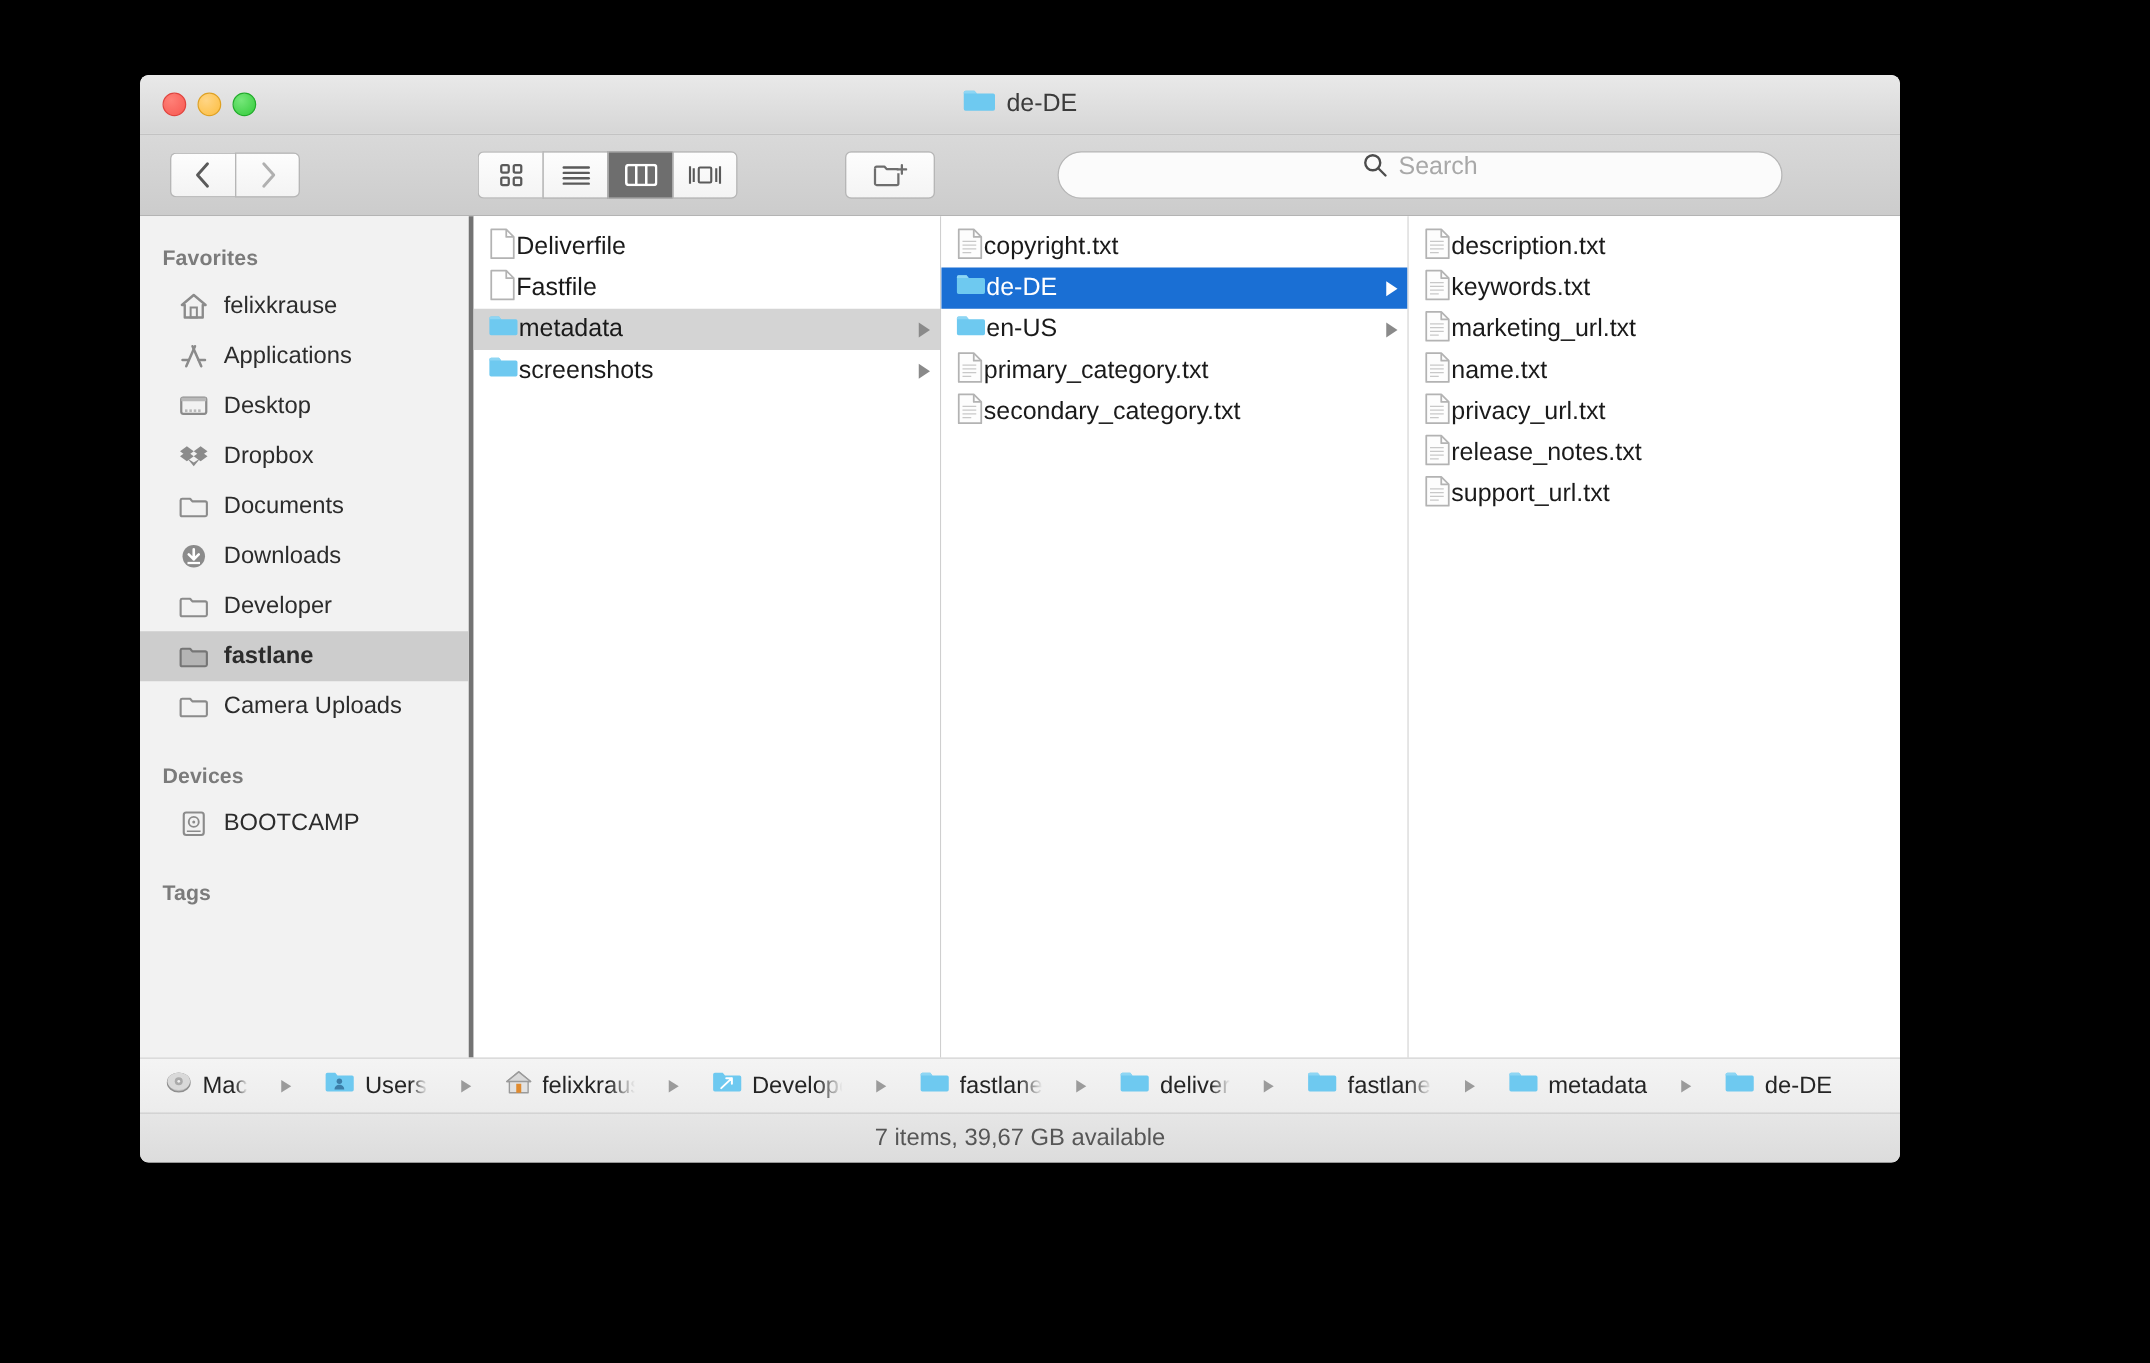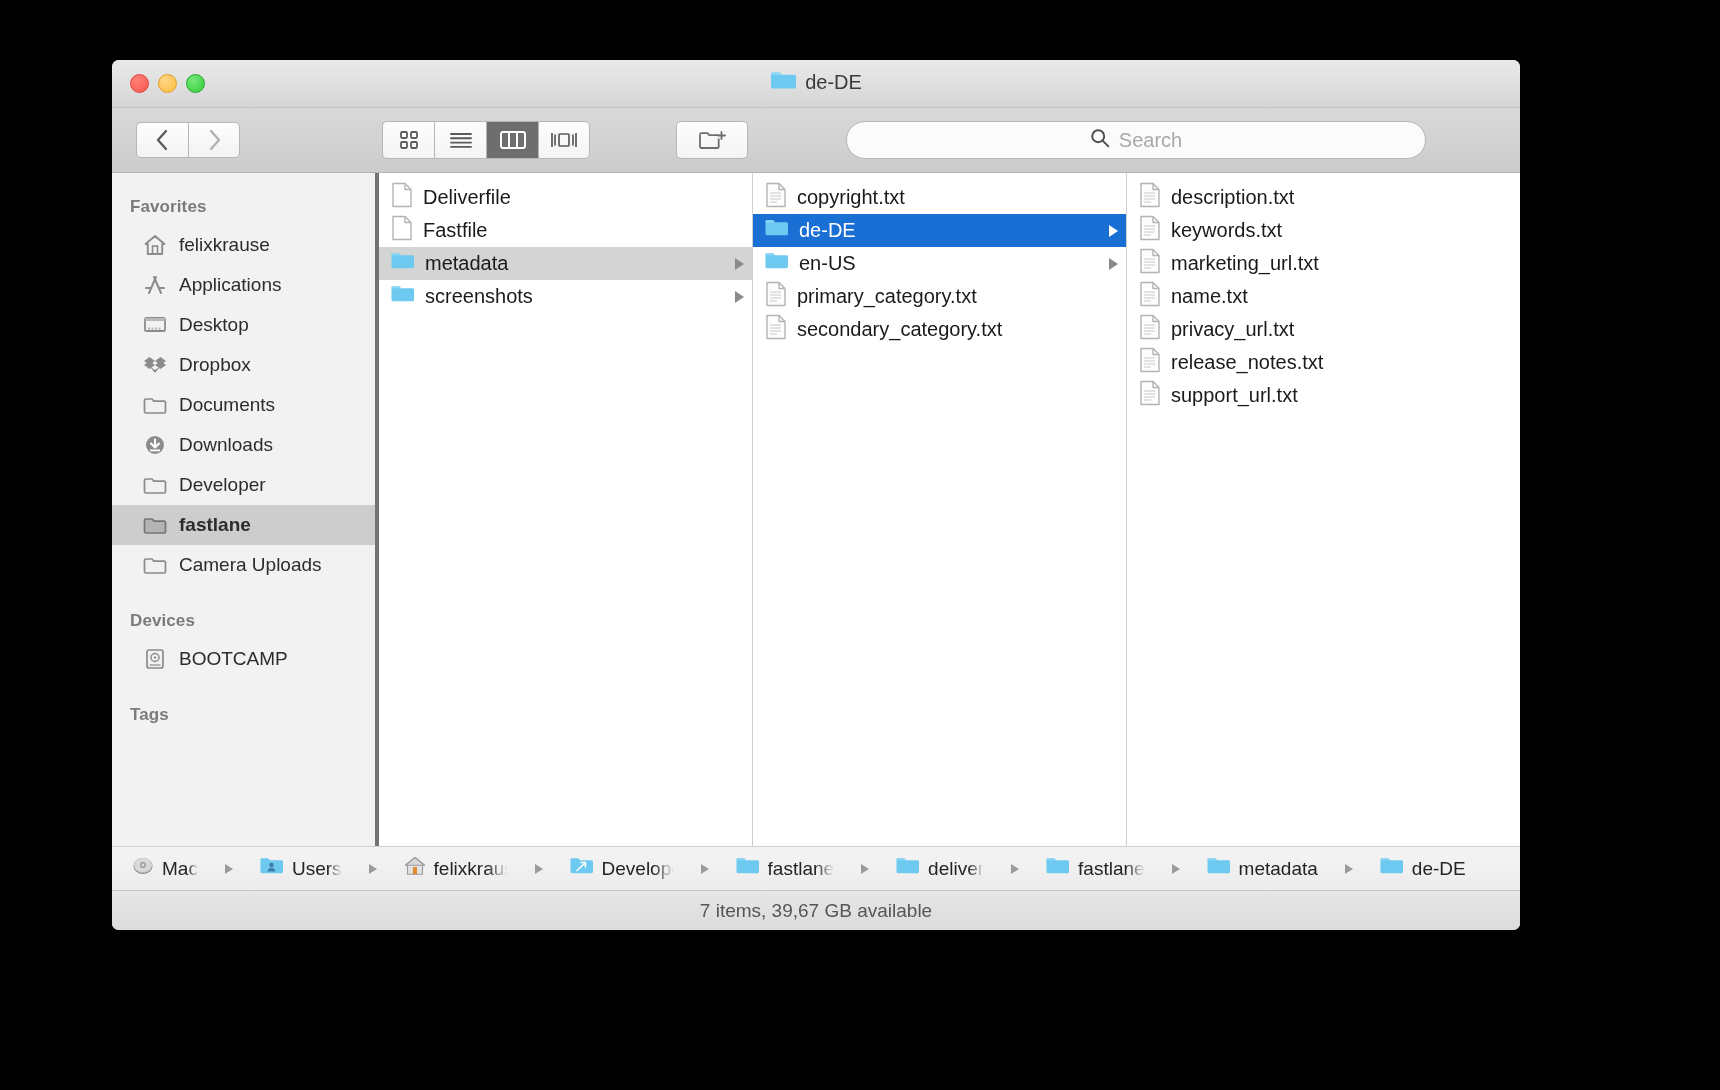--- a/index.html
+++ b/index.html
@@ -94,21 +94,21 @@
     border-radius: 5px;
     display: flex; align-items: center; justify-content: center;
   }
 
   .searchfield {
     margin-left: 98px;
     width: 580px; height: 38px;
     background: #fbfbfb;
     border: 1px solid #b6b6b6;
     border-radius: 19px;
-    display: flex; align-items: center; justify-content: center;
+    display: flex; align-items: flex-start; justify-content: center;
     gap: 9px;
   }
   .search-placeholder { color: #a8a8a8; font-size: 20px; }
 
   
   .body { flex: 1 1 auto; display: flex; min-height: 0; }
 
   .sidebar {
     width: 267px;
     background: #f2f2f2;
@@ -139,21 +139,20 @@
     flex: 0 0 auto;
     background: #fff;
     overflow: hidden;
   }
   .col:last-child { border-right: none; flex: 1 1 auto; }
   .row {
     height: 33px;
     display: flex; align-items: center;
     padding-left: 12px; padding-right: 8px;
     font-size: 20px; color: #1a1a1a;
-    gap: 10px;
   }
   .row .name { flex: 1 1 auto; white-space: nowrap; overflow: hidden; }
   .row.sel-gray { background: #d4d4d4; }
   .row.sel-blue { background: #1a6fd4; color: #fff; }
   .arrow {
     width: 0; height: 0;
     border-left: 9px solid #8a8a8a;
     border-top: 6px solid transparent;
     border-bottom: 6px solid transparent;
     flex: 0 0 auto;

